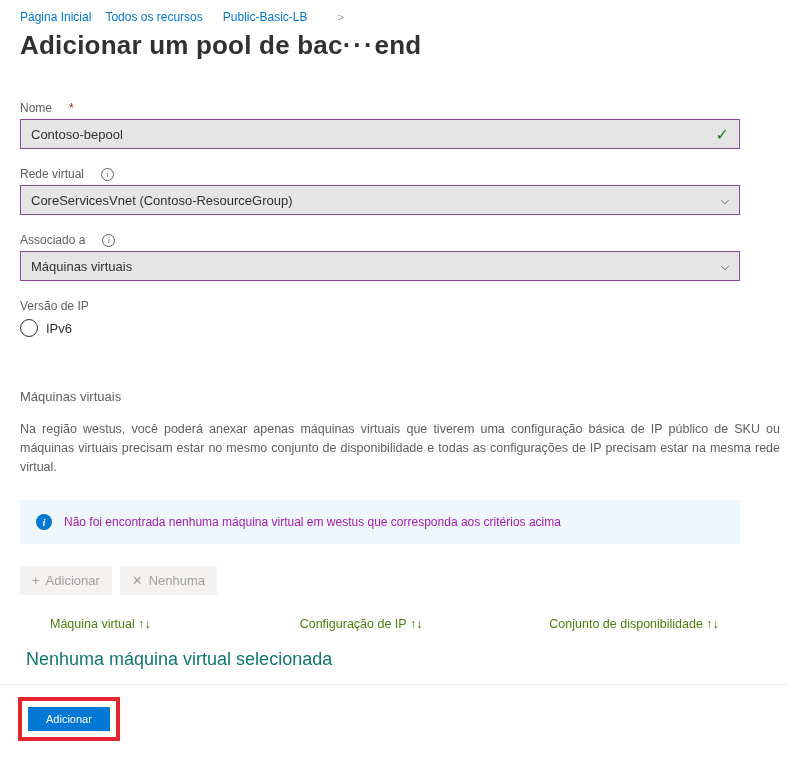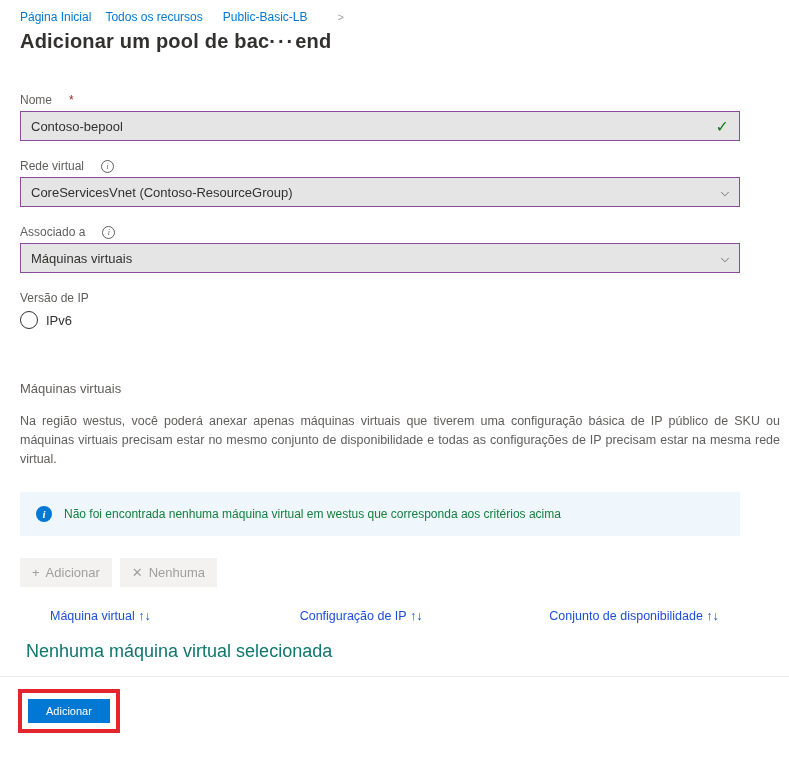--- a/index.html
+++ b/index.html
@@ -26,21 +26,21 @@
     }
     .breadcrumb .crumb.link {
       color: #0078d4;
     }
     .breadcrumb .sep {
       color: #a19f9d;
       margin: 0 6px;
       font-size: 11px;
     }
     h1.page-title {
-      font-size: 20px;
+      font-size: 26px;
       font-weight: 600;
       color: #323130;
       margin-bottom: 40px;
       letter-spacing: 0.2px;
     }
     .dots { letter-spacing: 2px; }
     .field {
       margin-bottom: 18px;
     }
     .field-label {
@@ -153,21 +153,21 @@
       align-items: center;
       justify-content: center;
       font-size: 11px;
       font-weight: bold;
       font-style: italic;
       font-family: serif;
       flex-shrink: 0;
     }
     .info-banner .banner-text {
       font-size: 12px;
-      color: #15803d;
+      color: #a21caf;
     }
     .action-bar {
       display: flex;
       gap: 8px;
       margin-bottom: 22px;
     }
     .action-btn {
       background: #f3f2f1;
       border: none;
       padding: 7px 12px;
@@ -178,21 +178,21 @@
       gap: 6px;
       cursor: not-allowed;
     }
     .action-btn .btn-icon {
       font-size: 13px;
     }
     .table-header {
       display: flex;
       padding: 0 0 12px 30px;
       font-size: 12.5px;
-      color: #1d4ed8;
+      color: #4d7c0f;
     }
     .table-header .col1 { width: 250px; }
     .table-header .col2 { width: 250px; }
     .table-header .col3 { width: 220px; }
     .empty-row {
       padding: 6px 0 14px 6px;
       font-size: 18px;
       color: #0f766e;
     }
     .footer-divider {

